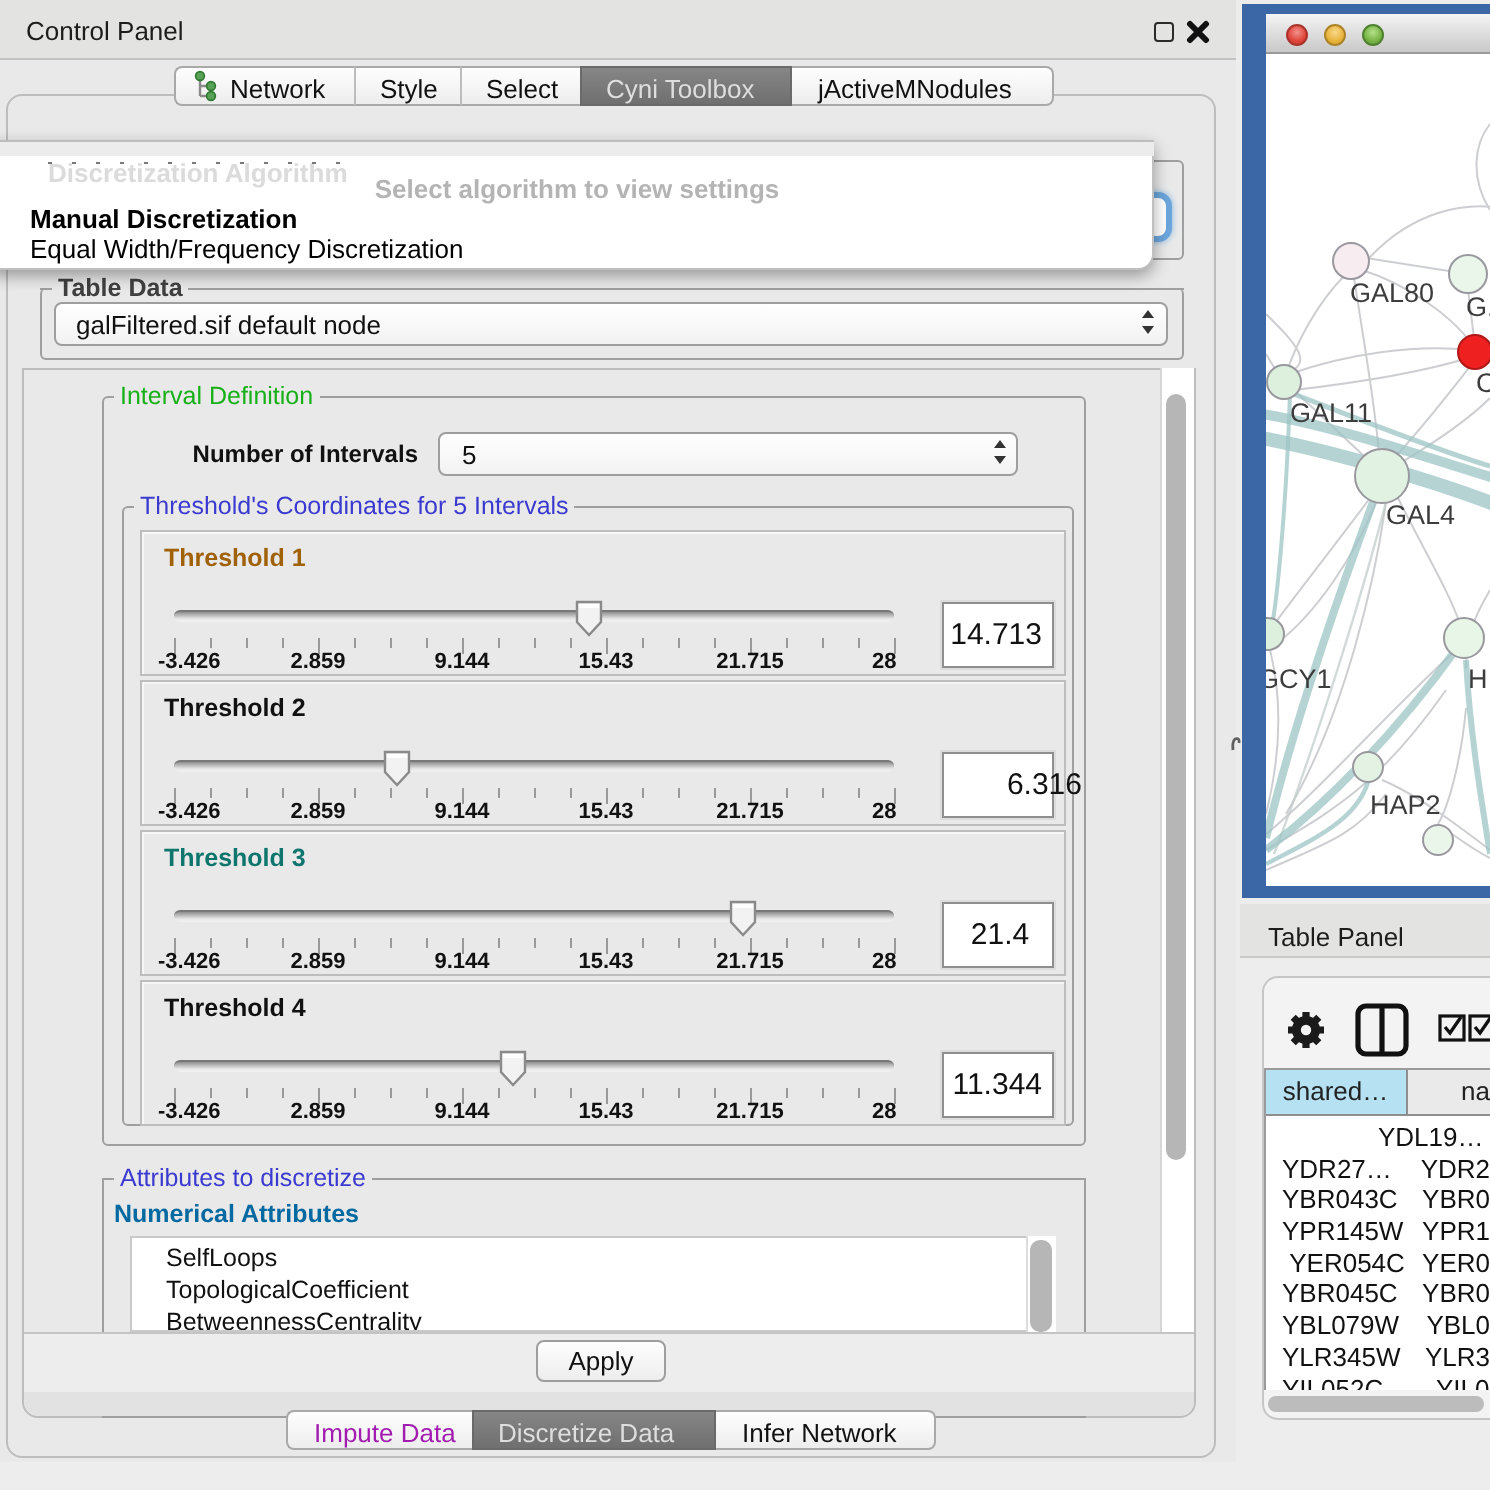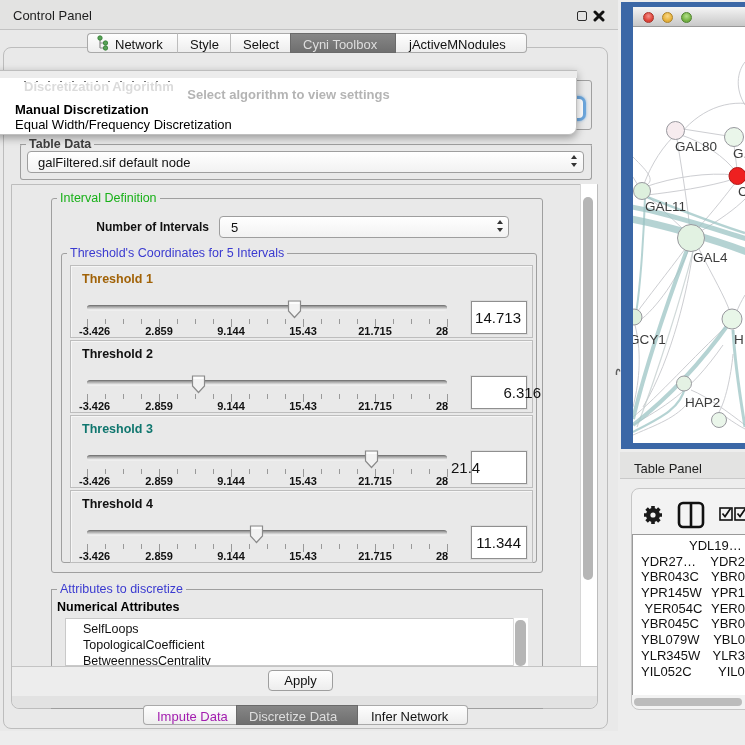--- a/index.html
+++ b/index.html
@@ -115,21 +115,21 @@
       <path d="M1.5 1 H13.5 V11 L7.5 17.5 L1.5 11 Z" fill="#f2f2f2" stroke="#8a8a8a" stroke-width="1.2"></path>
       <path d="M2.5 2 H12.5 V4 H2.5 Z" fill="#fdfdfd"></path>
     </svg>
   <div class="abs" style="left:8px;top:59px;font-size:11px;font-weight:bold;color:#111;">-3.426</div>
   <div class="abs" style="left:66px;width:44px;text-align:center;top:59px;font-size:11px;font-weight:bold;color:#111;">2.859</div>
   <div class="abs" style="left:138px;width:44px;text-align:center;top:59px;font-size:11px;font-weight:bold;color:#111;">9.144</div>
   <div class="abs" style="left:210px;width:44px;text-align:center;top:59px;font-size:11px;font-weight:bold;color:#111;">15.43</div>
   <div class="abs" style="left:282px;width:44px;text-align:center;top:59px;font-size:11px;font-weight:bold;color:#111;">21.715</div>
   <div class="abs" style="left:365px;top:59px;font-size:11px;font-weight:bold;color:#111;">28</div>
   <div class="abs" style="left:400px;top:35px;width:56px;height:33px;background:#fff;border:1px solid #8f8f8f;box-shadow:0 0 0 1px #dcdcdc;"></div>
-  <div class="abs" style="left:380px;top:35px;width:50px;height:33px;font-size:15px;color:#111;text-align:left;line-height:33px;">21.4</div>
+  <div class="abs" style="left:404px;top:35px;width:50px;height:33px;font-size:15px;color:#111;text-align:center;line-height:33px;">21.4</div>
 </div>
 <div class="abs" style="left:70px;top:490px;width:463px;height:73px;border:1px solid #bdbdbd;box-shadow:inset 0 1px 0 #f6f6f6, inset 1px 0 0 #f6f6f6;">
   <div class="abs" style="left:11px;top:6px;font-size:12.5px;font-weight:bold;color:#111;">Threshold 4</div>
   <div class="abs" style="left:16px;top:39px;width:360px;height:6px;border-radius:3px;background:linear-gradient(#8f8f8f,#e9e9e9 70%,#f2f2f2);border-top:1px solid #787878;"></div>
   <div class="abs" style="left:16px;top:53px;width:361px;height:5px;background:repeating-linear-gradient(to right,#999 0px,#999 1px,transparent 1px,transparent 18px);"></div>
   <div class="abs" style="left:16px;top:53px;width:361px;height:8px;background:repeating-linear-gradient(to right,#999 0px,#999 1px,transparent 1px,transparent 72px);"></div>
   <svg class="abs" style="left:177.7px;top:34px;" width="15" height="19" viewBox="0 0 15 19">
       <path d="M1.5 1 H13.5 V11 L7.5 17.5 L1.5 11 Z" fill="#f2f2f2" stroke="#8a8a8a" stroke-width="1.2"></path>
       <path d="M2.5 2 H12.5 V4 H2.5 Z" fill="#fdfdfd"></path>
     </svg>
@@ -139,21 +139,21 @@
   <div class="abs" style="left:210px;width:44px;text-align:center;top:59px;font-size:11px;font-weight:bold;color:#111;">15.43</div>
   <div class="abs" style="left:282px;width:44px;text-align:center;top:59px;font-size:11px;font-weight:bold;color:#111;">21.715</div>
   <div class="abs" style="left:365px;top:59px;font-size:11px;font-weight:bold;color:#111;">28</div>
   <div class="abs" style="left:400px;top:35px;width:56px;height:33px;background:#fff;border:1px solid #8f8f8f;box-shadow:0 0 0 1px #dcdcdc;"></div>
   <div class="abs" style="left:400px;top:35px;width:50px;height:33px;font-size:15px;color:#111;text-align:right;line-height:33px;">11.344</div>
 </div>
 
 <div class="abs" style="left:51px;top:589px;width:492px;height:120px;border:1px solid #9f9f9f;border-top:none;"></div>
 <div class="abs" style="left:51px;top:589px;width:492px;border-top:1px solid #9f9f9f;"></div>
 <div class="abs" style="left:57px;top:582px;background:#e9e9e9;padding:0 3px;font-size:12.5px;color:#3a3ad0;">Attributes to discretize</div>
-<div class="abs" style="left:57px;top:600px;font-size:12.5px;font-weight:bold;color:#000000;">Numerical Attributes</div>
+<div class="abs" style="left:57px;top:600px;font-size:12.5px;font-weight:bold;color:#0369a1;">Numerical Attributes</div>
 <div class="abs" style="left:65px;top:618px;width:463px;height:48px;background:#fff;border:1px solid #c9c9c9;overflow:hidden;">
   <div style="padding:2px 0 0 17px;font-size:12.5px;color:#111;line-height:16px;">SelfLoops<br>TopologicalCoefficient<br>BetweennessCentrality</div>
 </div>
 <div class="abs" style="left:513px;top:618px;width:15px;height:48px;background:#fff;border-left:1px solid #ddd;"></div>
 <div class="abs" style="left:515px;top:620px;width:11px;height:46px;background:#b6b6b6;border-radius:5px;"></div>
 
 <div class="abs" style="left:12px;top:666px;width:585px;height:30px;background:#ededed;border-top:1px solid #c4c4c4;"></div>
 <div class="abs" style="left:12px;top:696px;width:585px;height:12px;background:#e2e2e2;border-radius:0 0 8px 8px;"></div>
 
 <div class="abs" style="left:268px;top:670px;width:65px;height:21px;background:linear-gradient(#fefefe,#ededed);border:1px solid #9e9e9e;border-radius:4px;text-align:center;font-size:13px;color:#111;line-height:20px;">Apply</div>
@@ -262,20 +262,24 @@
   <path d="M14 2 V26" stroke="#111" stroke-width="2.6"></path>
 </svg>
 <svg class="abs" style="left:719px;top:507px;z-index:5;" width="30" height="15" viewBox="0 0 30 15">
   <rect x="1" y="1" width="12" height="12" fill="none" stroke="#111" stroke-width="1.6"></rect>
   <path d="M3.5 6.5 L6 9.5 L11.5 1.5" stroke="#111" stroke-width="1.7" fill="none"></path>
   <rect x="16" y="1" width="12" height="12" fill="none" stroke="#111" stroke-width="1.6"></rect>
   <path d="M18.5 6.5 L21 9.5 L26.5 1.5" stroke="#111" stroke-width="1.7" fill="none"></path>
 </svg>
 
 <div class="abs" style="left:632px;top:534px;width:113px;height:161px;background:#fff;border-left:1px solid #9a9a9a;border-top:1px solid #9a9a9a;overflow:hidden;">
+  <div style="display:flex;height:23px;border-bottom:1px solid #8e8e8e;">
+    <div style="width:80px;background:#b5e1f3;border-right:1px solid #8e8e8e;text-align:center;font-size:13px;color:#222;line-height:22px;">shared…</div>
+    <div style="flex:1;background:#eaeaea;font-size:13px;color:#222;line-height:22px;padding-left:27px;">na</div>
+  </div>
   <div style="font-size:13px;color:#111;padding-top:3px;">
 <div style="height:15.7px;line-height:15.7px;display:flex;padding-left:48px;">
         <div style="width:80px;padding-left:8px;">YDL19…</div>
         <div style="padding-left:5px;">YDL1</div>
       </div>
 <div style="height:15.7px;line-height:15.7px;display:flex;">
         <div style="width:80px;padding-left:8px;">YDR27…</div>
         <div style="padding-left:5px;">YDR2</div>
       </div>
 <div style="height:15.7px;line-height:15.7px;display:flex;">

